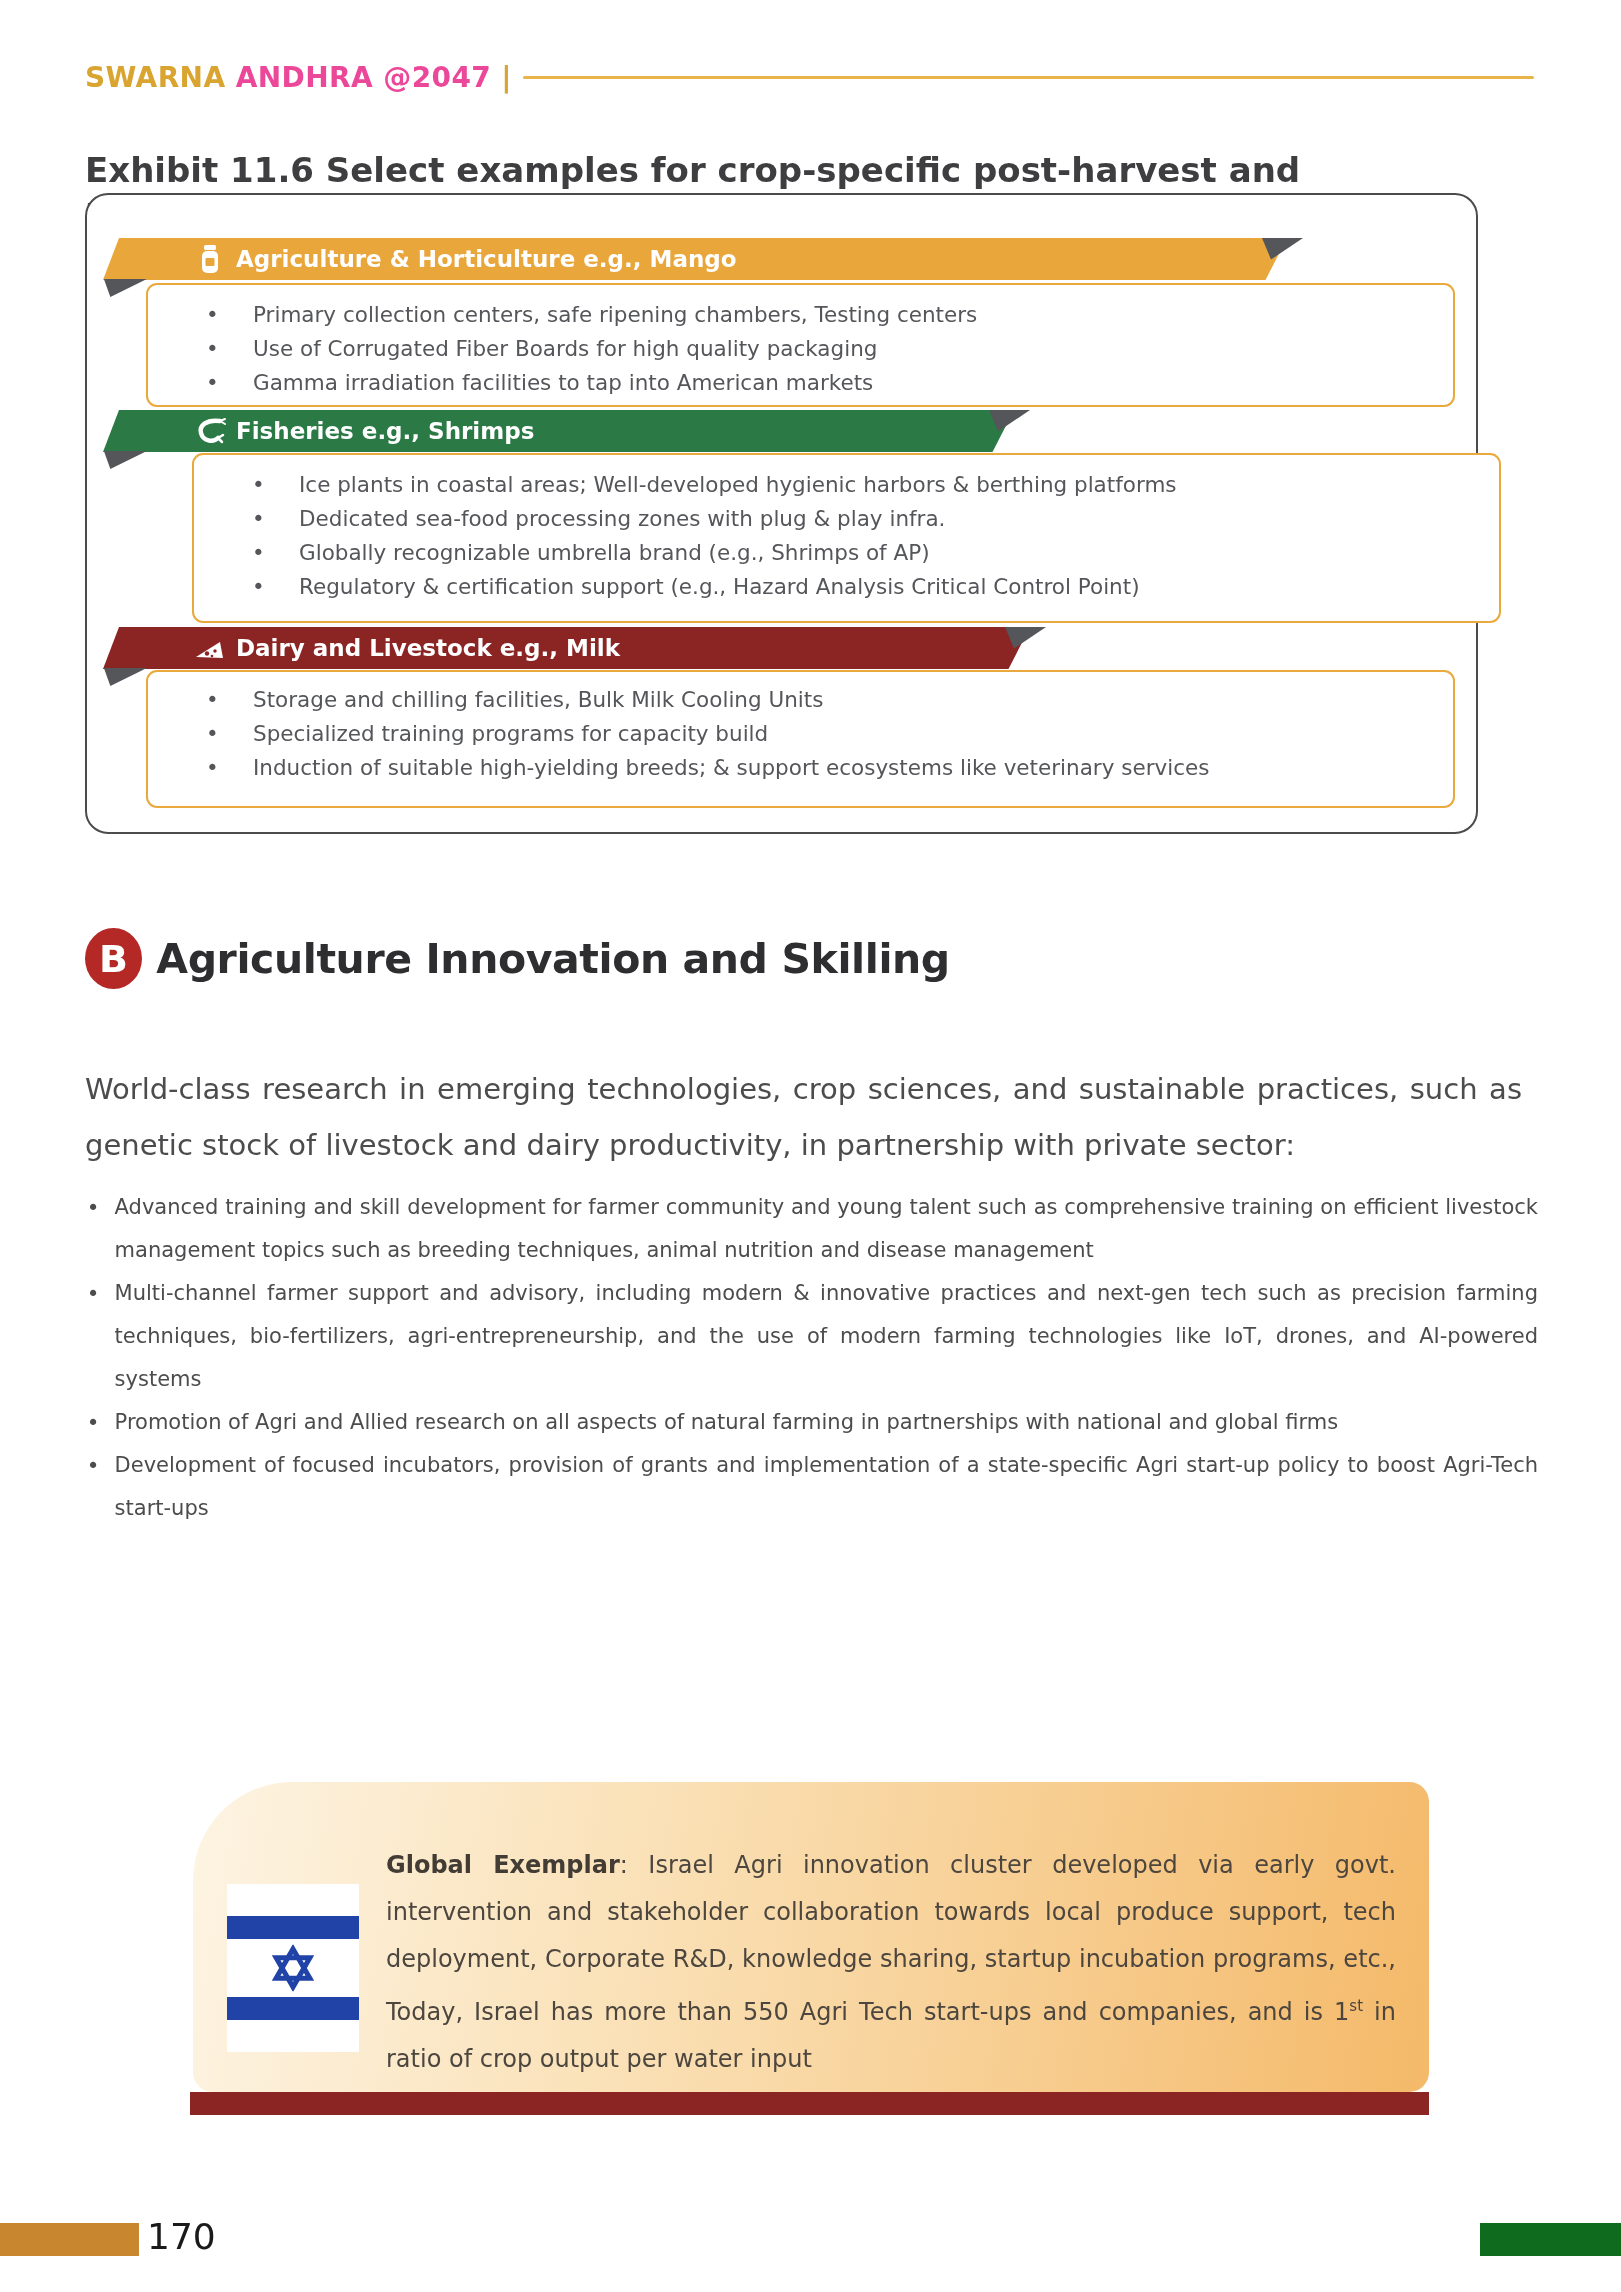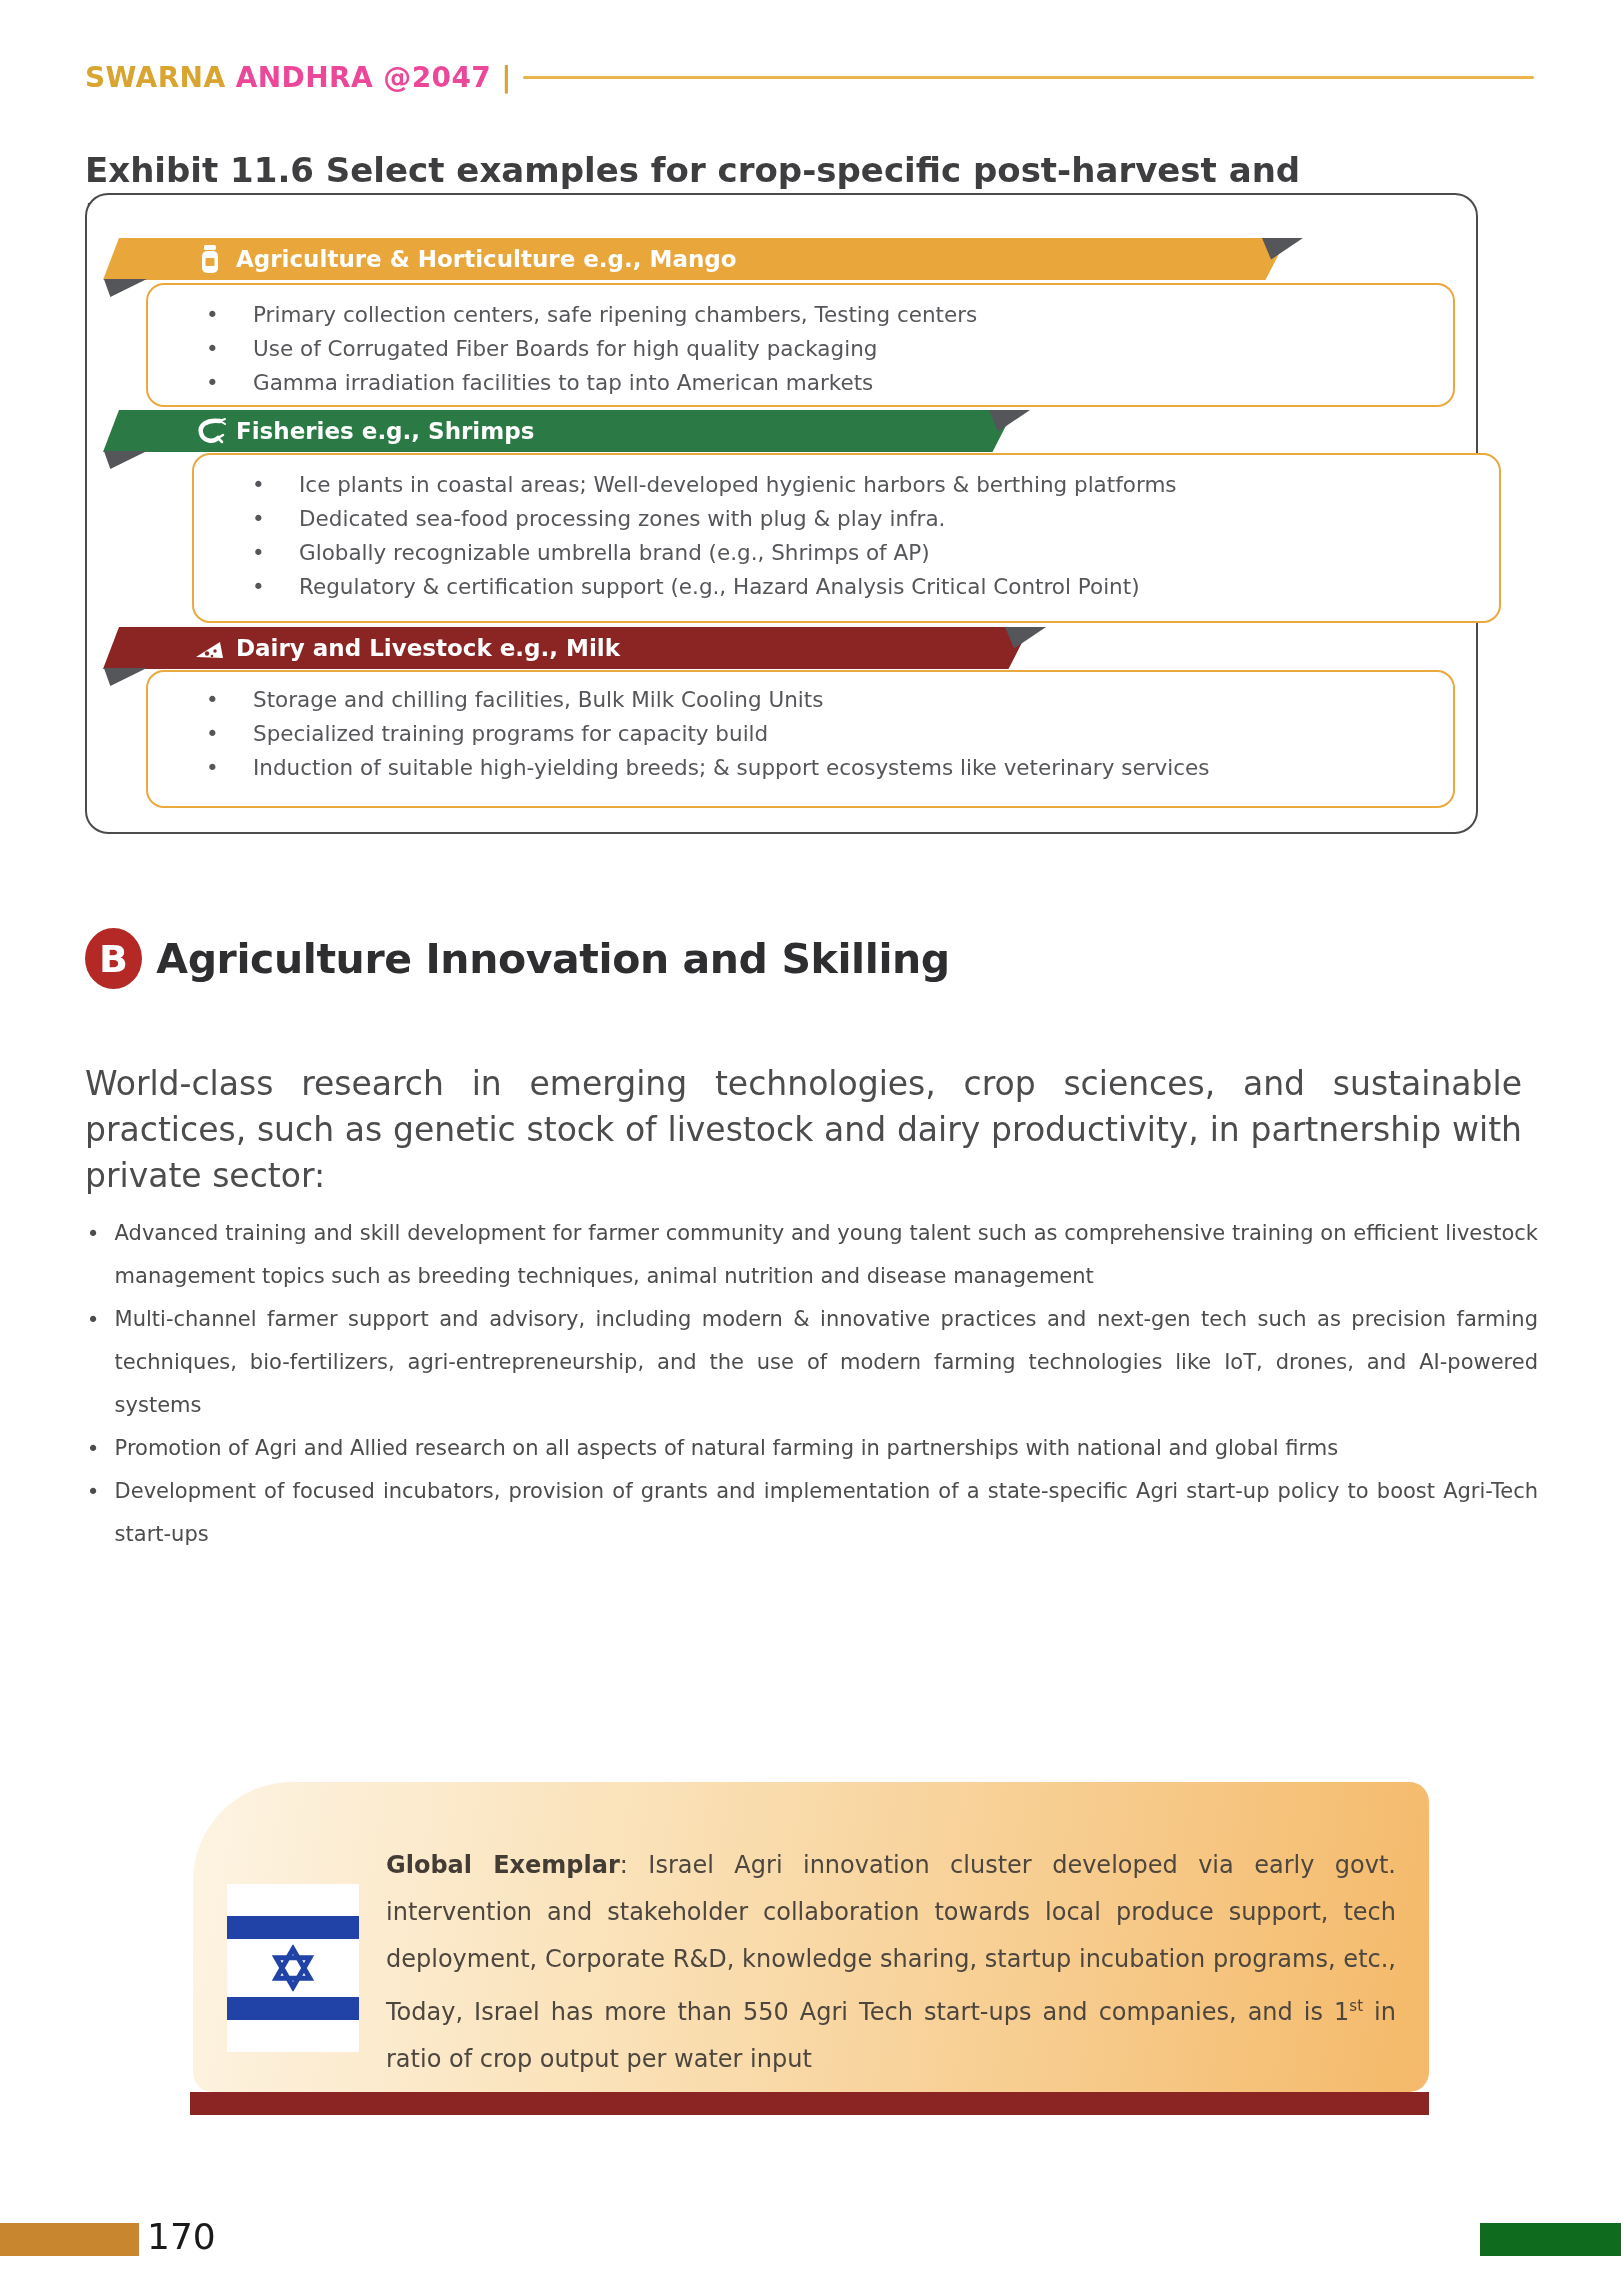--- a/index.html
+++ b/index.html
@@ -32,32 +32,32 @@
   .banner .bicon{position:absolute;left:91px;top:5.4px;width:32px;height:32px;}
   .banner .btitle{position:absolute;left:133px;top:0;line-height:42px;color:#ffffff;
     font-size:23px;font-weight:600;white-space:nowrap;}
 
   .bg-gold{background:#E9A63B;}
   .bg-green{background:#2B7A45;}
   .bg-maroon{background:#8A2524;}
 
   
   .bbox{position:absolute;left:146px;width:1309px;background:#fff;
-    border:2.7px solid #E9A93D;border-radius:18px;box-sizing:border-box;}
+    border:2.7px solid #E9A93D;border-radius:11px;box-sizing:border-box;}
   .bbox ul{margin:0;padding:13.4px 25px 0 105px;list-style:none;}
   .bbox li{position:relative;font-size:21.5px;line-height:34px;color:#55565A;}
   .bbox li::before{content:"\2022";position:absolute;left:-47px;color:#55565A;}
 
   
   .secb{position:absolute;left:85px;top:928px;width:1453px;}
   .secb-head{display:flex;align-items:center;gap:14.3px;height:61px;}
   .badge-b{width:57px;height:61px;border-radius:50%;background:#B42826;color:#fff;
     display:flex;align-items:center;justify-content:center;font-size:38px;font-weight:bold;}
   .secb-title{font-size:41px;font-weight:bold;color:#2E2E30;letter-spacing:-0.4px;}
-  .intro{margin:72px 16px 0 0;font-size:33px;line-height:46px;color:#4C4C4E;text-align:justify;}
+  .intro{margin:72px 16px 0 0;font-size:29px;line-height:56px;color:#4C4C4E;text-align:justify;}
   .blist{margin:12.5px 0 0 0;padding:0;list-style:none;}
   .blist li{position:relative;padding-left:29.6px;font-size:21px;line-height:43px;
     color:#4C4C4E;text-align:justify;}
   .blist li::before{content:"\2022";position:absolute;left:1.8px;font-size:21.5px;color:#4C4C4E;}
 
   
   .exemplar{position:absolute;left:193px;top:1782px;width:1236px;height:310px;
     border-radius:99px 19.7px 19.7px 19.7px;
     background:linear-gradient(100deg,#FDF4E3 0%,#FAE0B5 38%,#F4B969 100%);}
   .exemplar .flag{position:absolute;left:34px;top:102px;width:132px;height:168px;background:#ffffff;}

